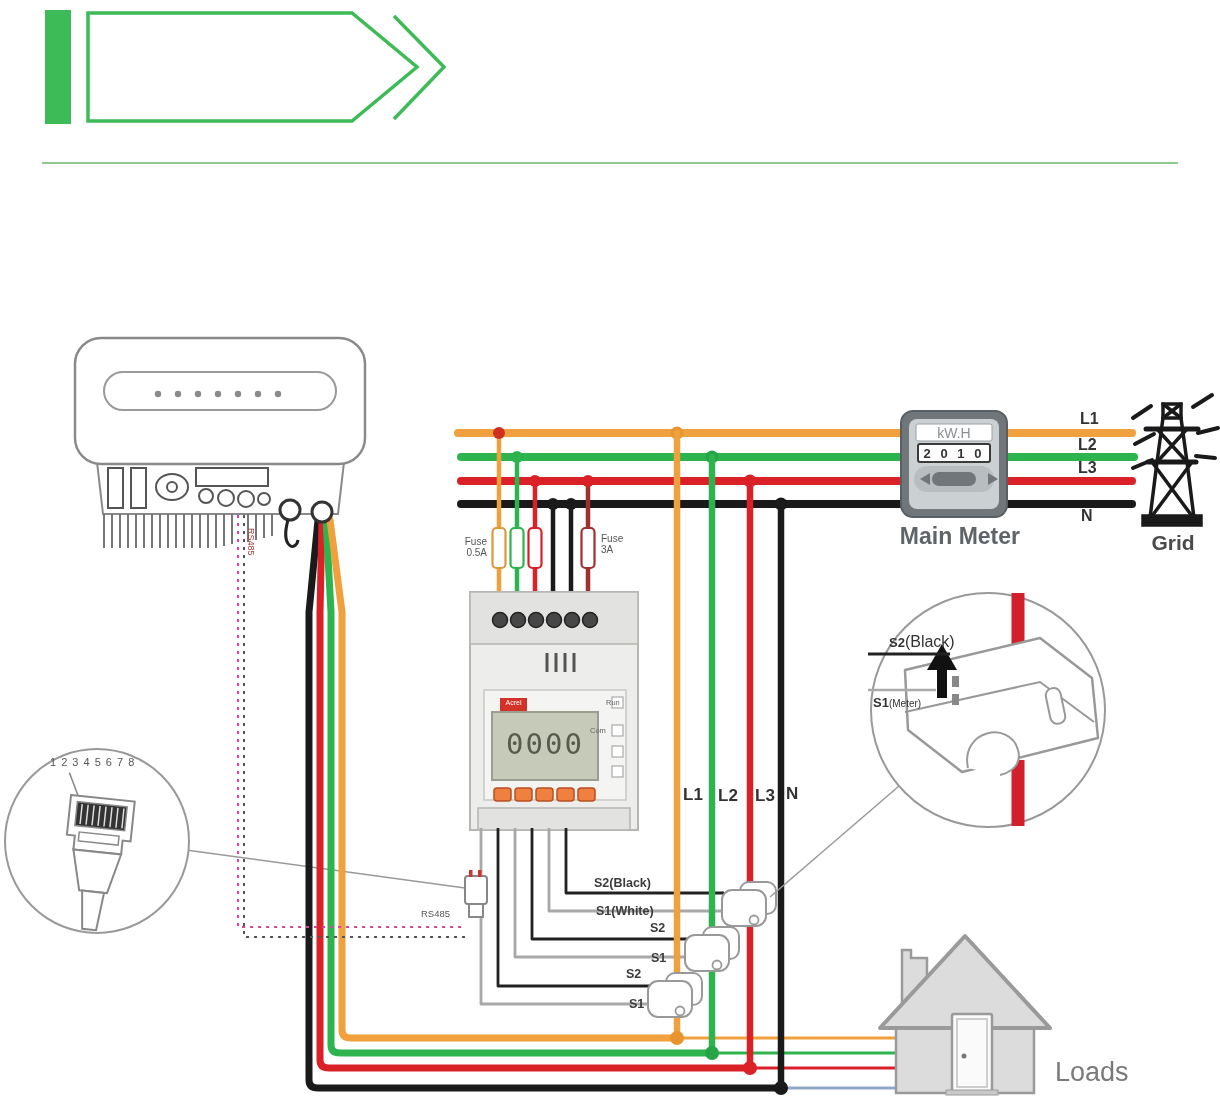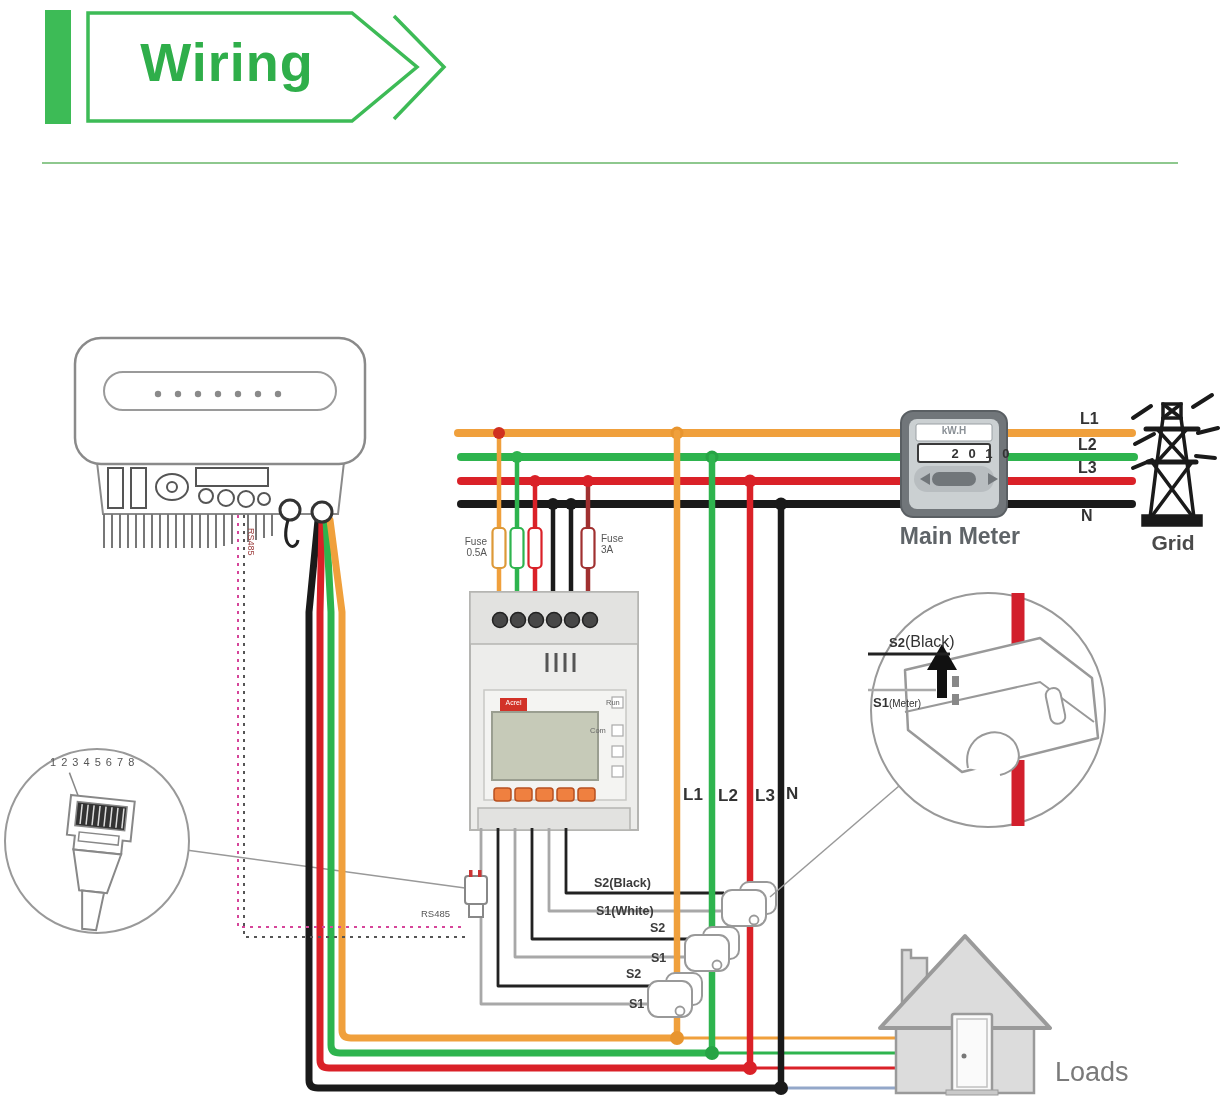--- a/index.html
+++ b/index.html
@@ -299,55 +299,55 @@
           <line x1="224" y1="514" x2="224" y2="546"></line>
       <line x1="232" y1="514" x2="232" y2="544"></line>
           <line x1="248" y1="514" x2="248" y2="542"></line>
       <line x1="256" y1="514" x2="256" y2="540"></line>
           <line x1="264" y1="514" x2="264" y2="538"></line>
       <line x1="272" y1="514" x2="272" y2="536"></line>
     </g>
   </g>
 </svg>
 
-<div class="lbl title" style="left:92px;top:34px;">Wiring</div>
 
 <div class="lbl fuselbl" style="left:441px;top:536px;width:46px;text-align:right;">
   <div>Fuse</div>
   <div>0.5A</div>
 </div>
 <div class="lbl fuselbl" style="left:601px;top:533px;width:40px;">
   <div>Fuse</div>
   <div>3A</div>
 </div>
 
 <div class="lbl" style="left:246px;top:528px;font-size:9px;color:#9b3b3b;writing-mode:vertical-rl;">RS485</div>
 
 <div class="lbl" style="left:50px;top:757px;font-size:11px;color:#555;letter-spacing:1px;">1 2 3 4 5 6 7 8</div>
 
 <div class="lbl tiny" style="left:421px;top:909px;">RS485</div>
 
 <div class="lbl" style="left:501px;top:699px;width:25px;font-size:7px;color:#fff;text-align:center;">Acrel</div>
+<div class="lbl" style="left:492px;top:712px;width:106px;height:64px;display:flex;align-items:center;justify-content:center;font-family:'DejaVu Sans Mono',monospace;font-size:29px;color:#565b4d;letter-spacing:2px;">0000</div>
 <div class="lbl" style="left:592px;top:699px;font-size:7.5px;color:#666;margin-left:14px;">Run</div>
 <div class="lbl" style="left:590px;top:727px;font-size:7.5px;color:#666;">Com</div>
 
 <div class="lbl slabel" style="left:594px;top:877px;">S2(Black)</div>
 <div class="lbl slabel" style="left:596px;top:905px;">S1(White)</div>
 <div class="lbl slabel" style="left:650px;top:922px;">S2</div>
 <div class="lbl slabel" style="left:651px;top:952px;">S1</div>
 <div class="lbl slabel" style="left:626px;top:968px;">S2</div>
 <div class="lbl slabel" style="left:629px;top:998px;">S1</div>
 
 <div class="lbl phase" style="left:683px;top:786px;">L1</div>
 <div class="lbl phase" style="left:718px;top:787px;">L2</div>
 <div class="lbl phase" style="left:755px;top:787px;">L3</div>
 <div class="lbl phase" style="left:786px;top:785px;">N</div>
 
-<div class="lbl" style="left:916px;top:426px;width:76px;text-align:center;font-size:10px;font-weight:bold;color:#8a9096;">kW.H</div>
-<div class="lbl" style="left:918px;top:447px;width:72px;text-align:center;font-size:13px;font-weight:bold;color:#333;letter-spacing:3px;padding-left:28px;">2 0 1 0</div>
+<div class="lbl" style="left:916px;top:426px;width:76px;text-align:center;font-size:14px;font-weight:normal;color:#8a9096;">kW.H</div>
+<div class="lbl" style="left:918px;top:447px;width:72px;text-align:center;font-size:13px;font-weight:bold;color:#333;letter-spacing:3px;">2 0 1 0</div>
 <div class="lbl big-gray" style="left:895px;top:524px;width:125px;text-align:right;font-size:23px;">Main Meter</div>
 
 <div class="lbl phase" style="left:1080px;top:411px;font-size:16px;">L1</div>
 <div class="lbl phase" style="left:1078px;top:437px;font-size:16px;">L2</div>
 <div class="lbl phase" style="left:1078px;top:460px;font-size:16px;">L3</div>
 <div class="lbl phase" style="left:1081px;top:508px;font-size:16px;">N</div>
 <div class="lbl" style="left:1143px;top:532px;width:60px;text-align:center;font-size:21px;font-weight:600;color:#4a4a4a;">Grid</div>
 
 <div class="lbl" style="left:889px;top:634px;">
   <span style="font-size:13px;font-weight:bold;color:#333;">S2</span><span style="font-size:16px;color:#333;">(Black)</span>

